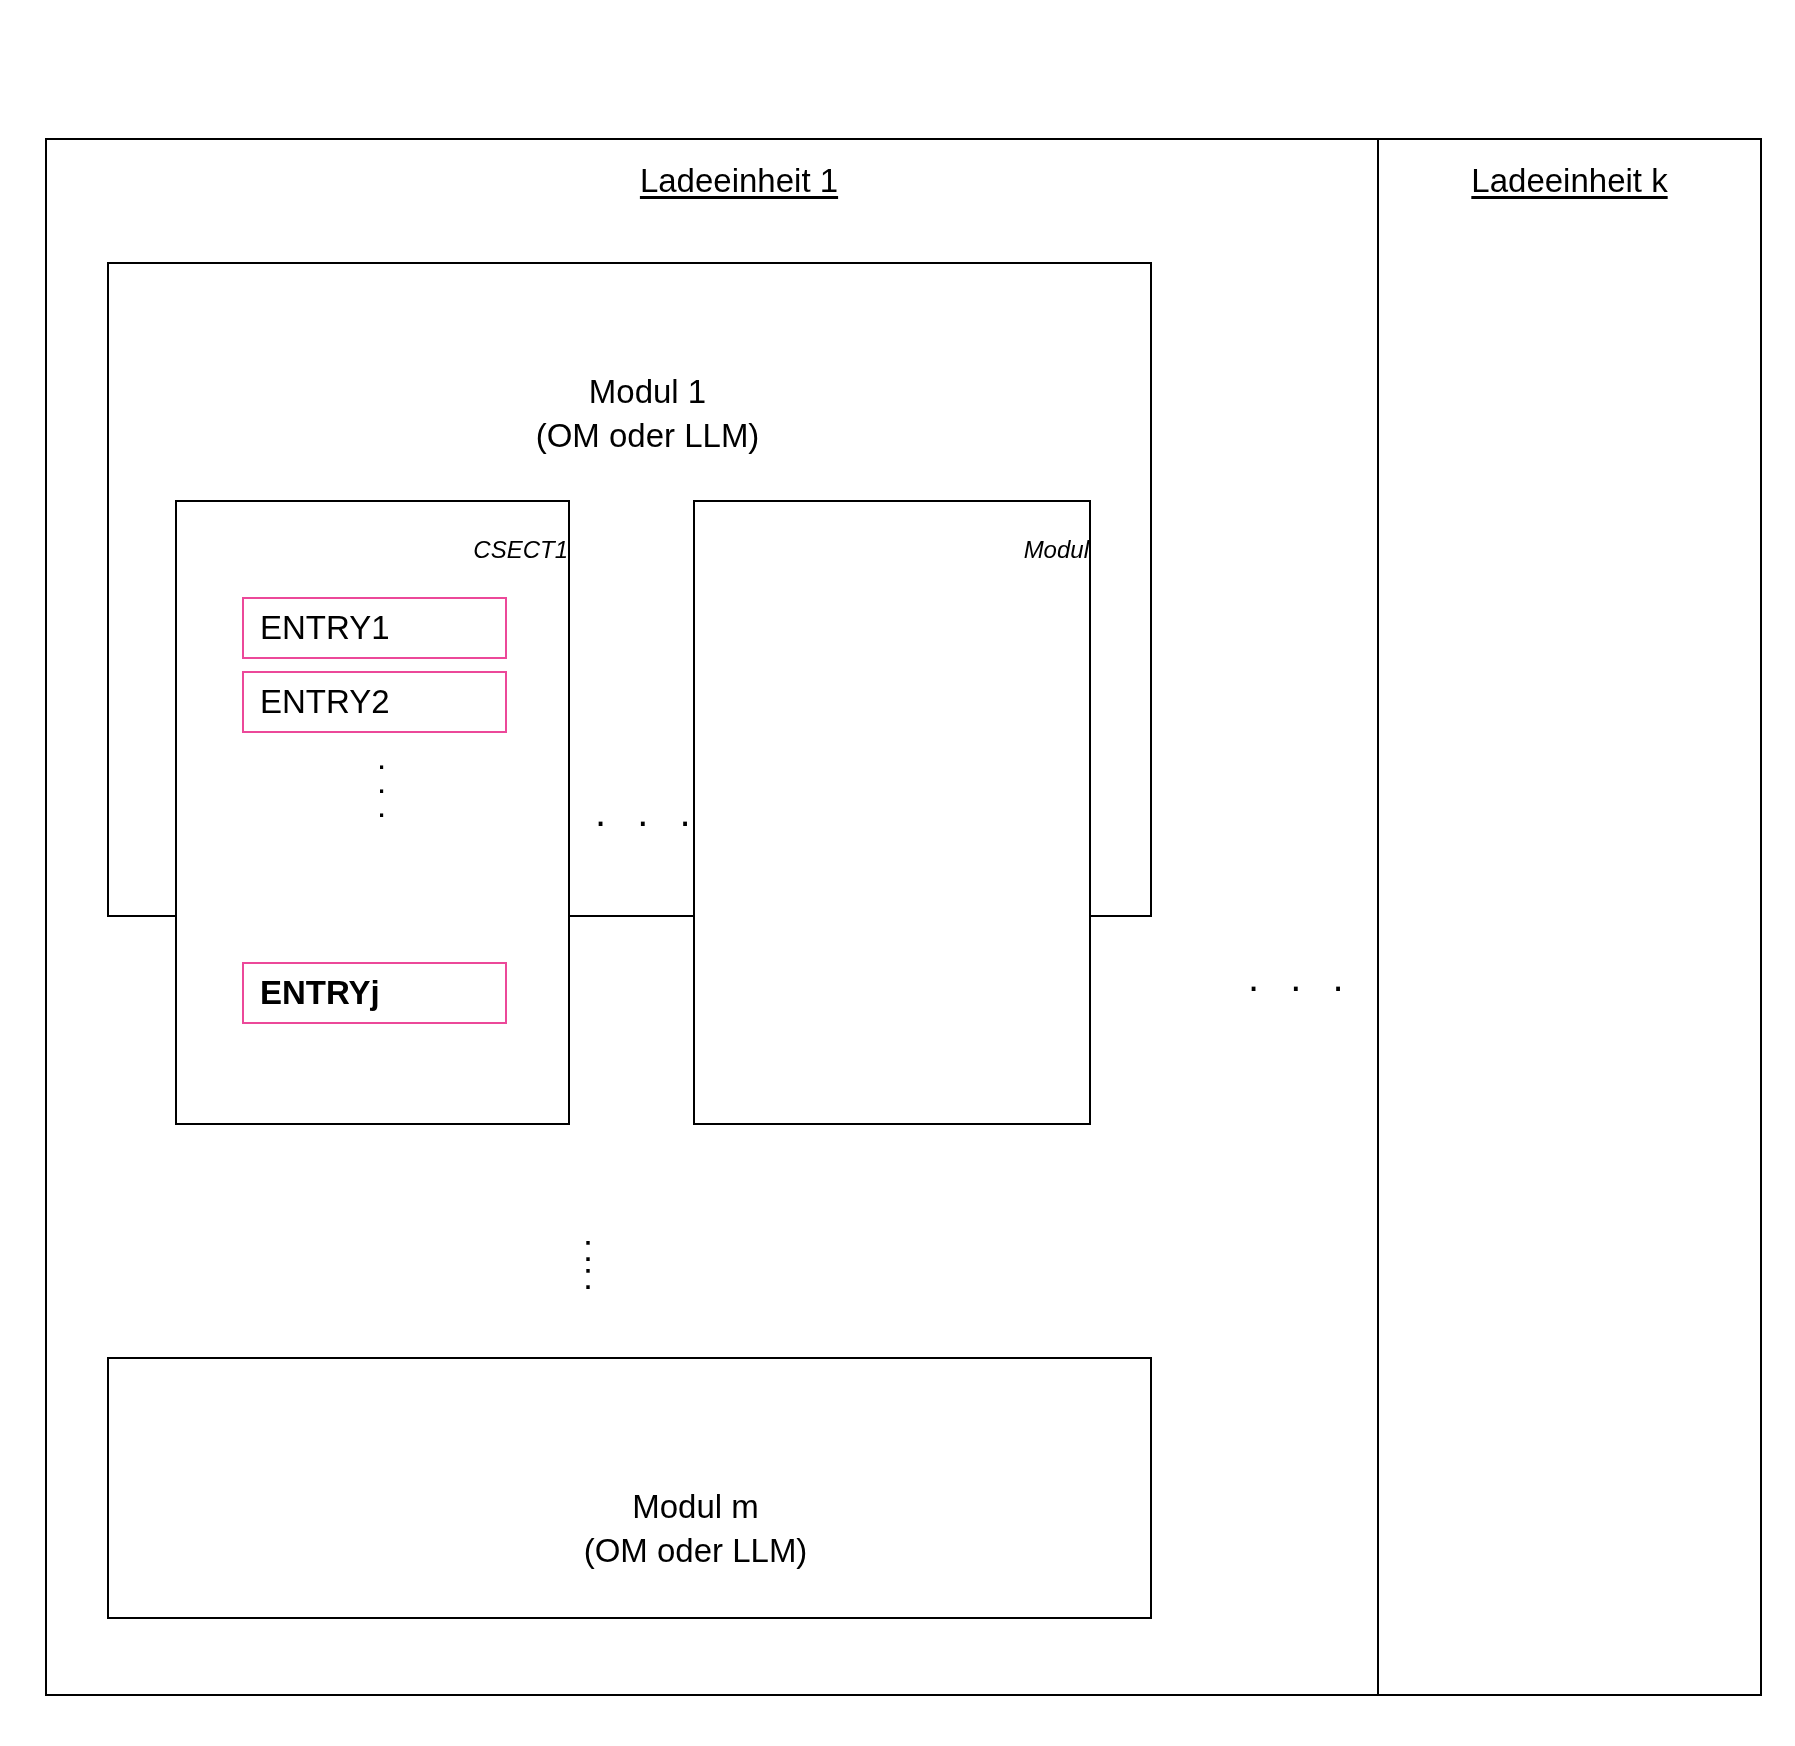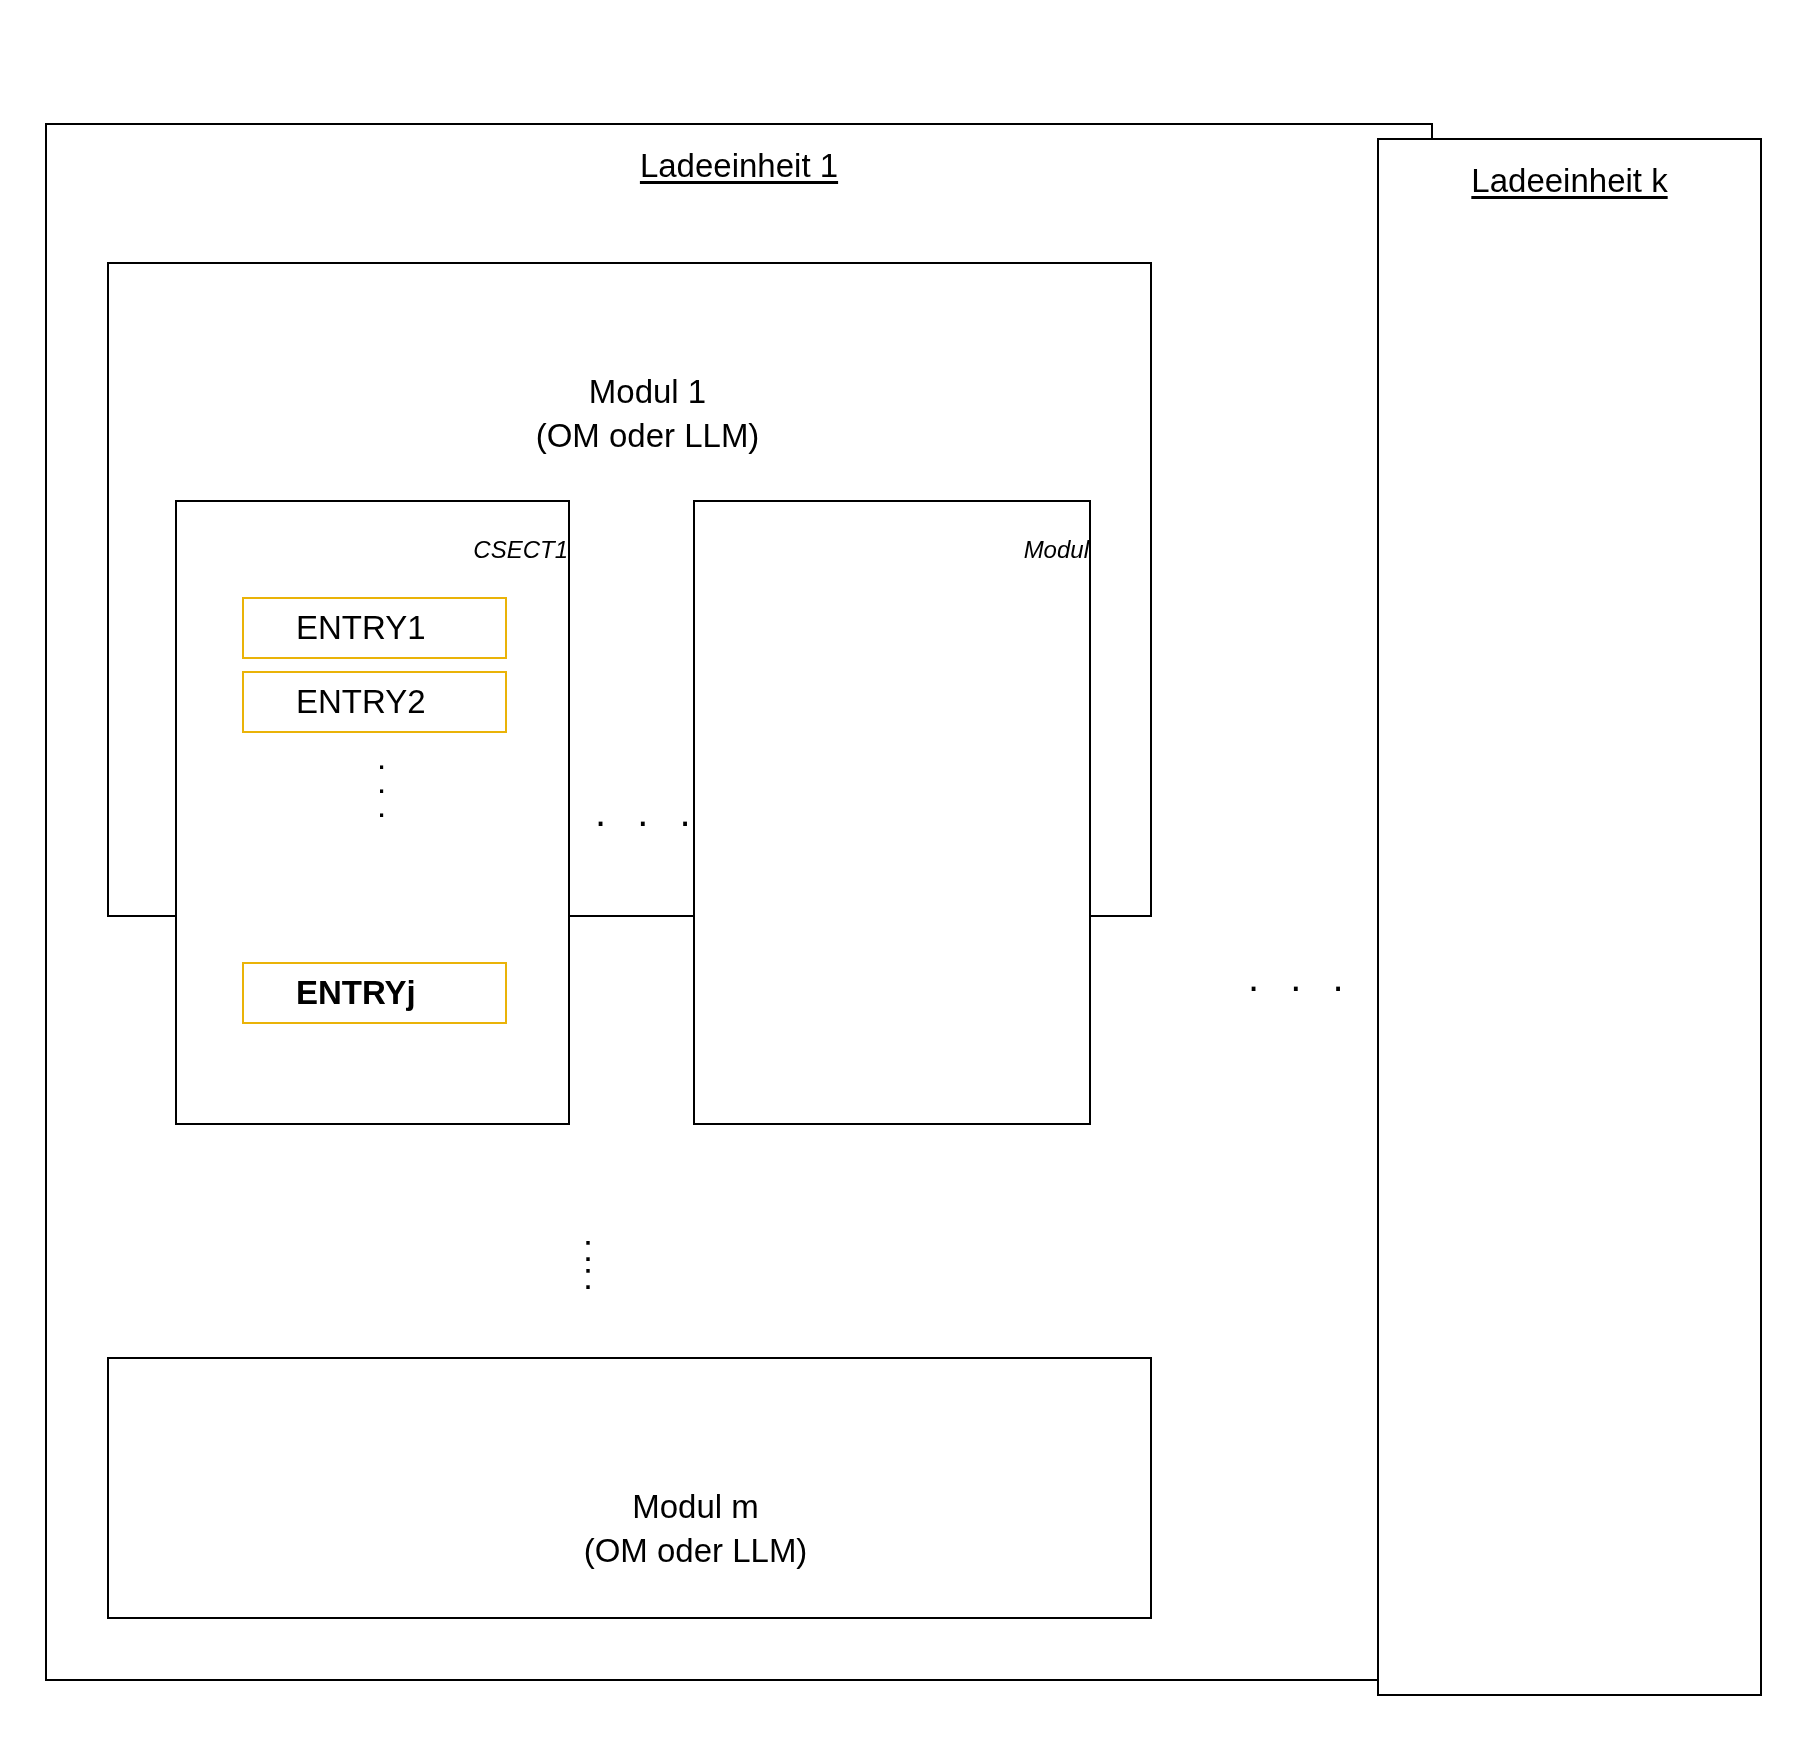--- a/index.html
+++ b/index.html
@@ -37,21 +37,21 @@
 
   .box {
     position: absolute;
     border: 2px solid #000000;
     box-sizing: border-box;
     background: #ffffff;
   }
 
   .lu1 {
     left: 45px;
-    top: 123px;
+    top: 138px;
     width: 1388px;
     height: 1558px;
   }
 
   .luk {
     left: 1345px;
     top: 138px;
     width: 385px;
     height: 1558px;
     margin-left: 32px;
@@ -118,26 +118,26 @@
     font-size: 24px;
     top: 34px;
     font-style: italic;
   }
 
   .entry {
     position: absolute;
     left: 65px;
     width: 265px;
     height: 62px;
-    border: 2px solid #eab308;
+    border: 2px solid #ec4899;
     box-sizing: border-box;
     background: #ffffff;
     display: flex;
     align-items: center;
-    padding-left: 52px;
+    padding-left: 16px;
     font-size: 33px;
   }
   .entry1 { top: 95px; }
   .entry2 { top: 169px; }
   .entryj { top: 460px; font-weight: bold; }
 
   .vdots-csect {
     position: absolute;
     left: 0;
     width: 100%;

